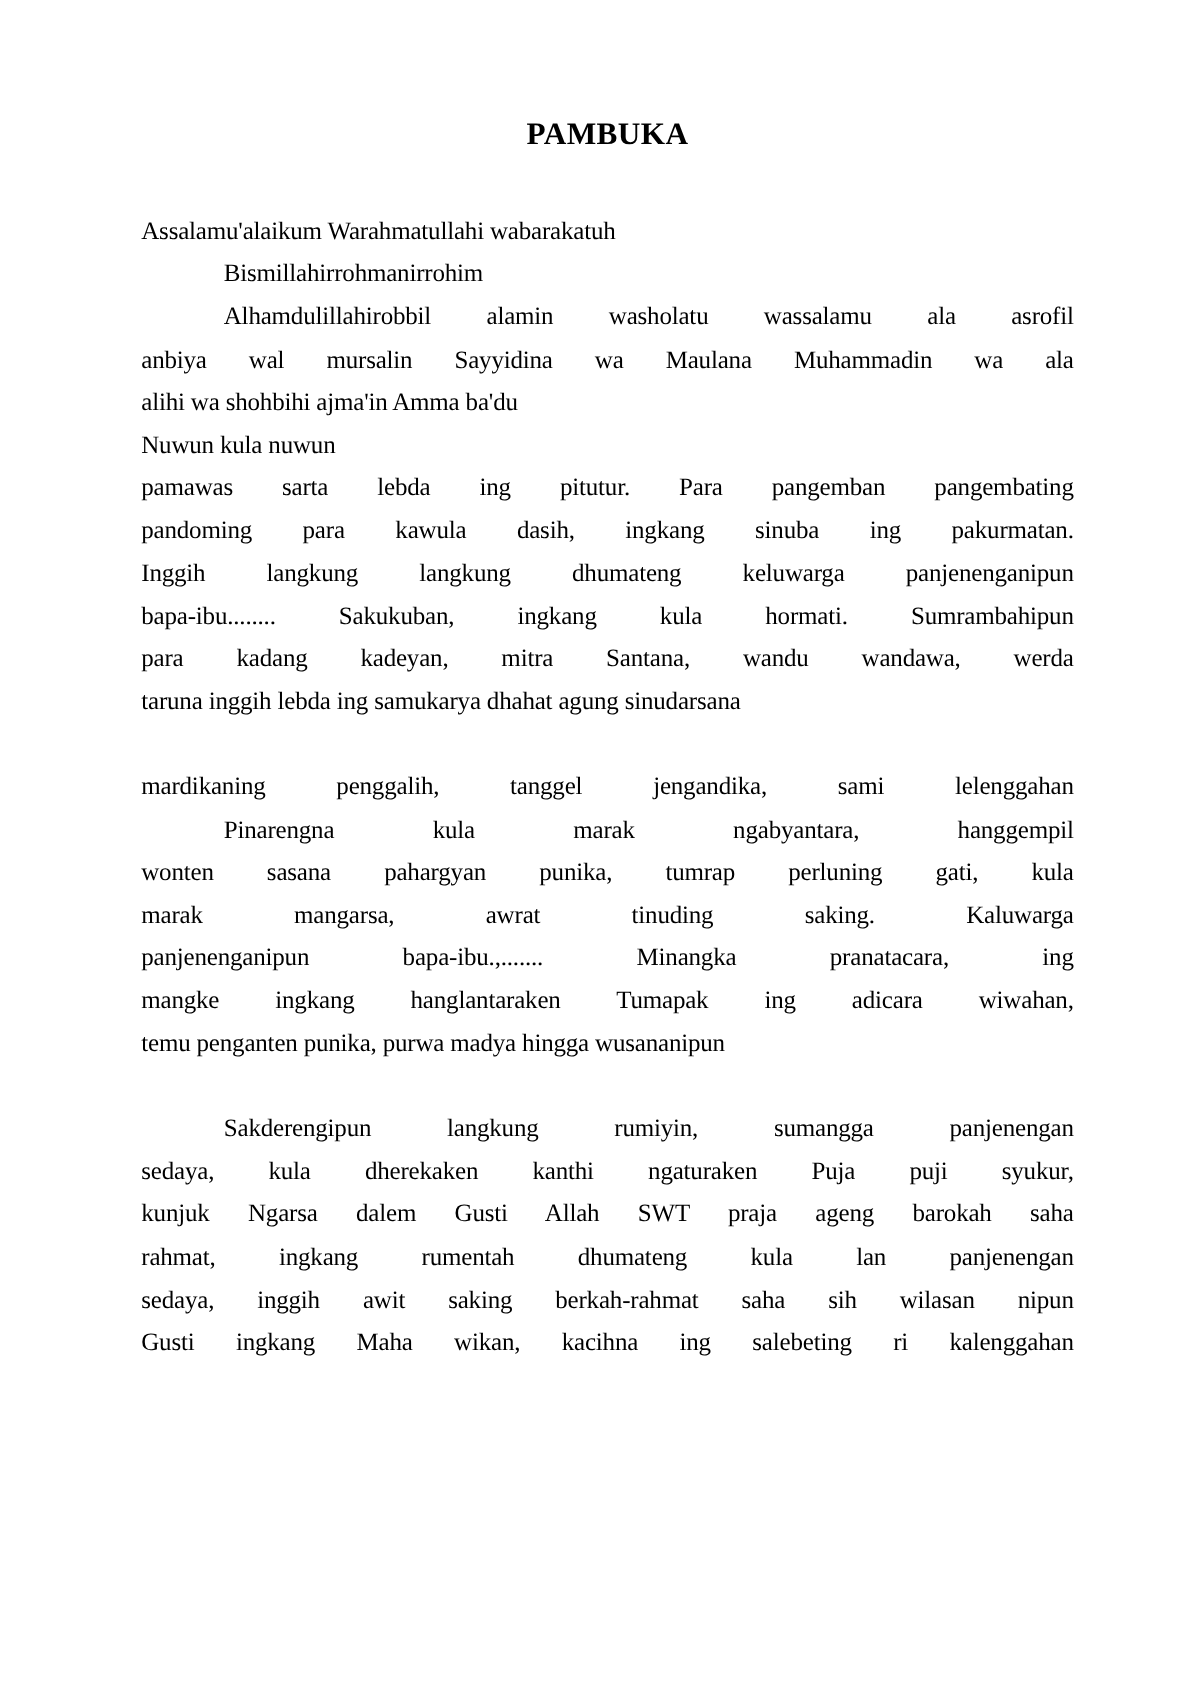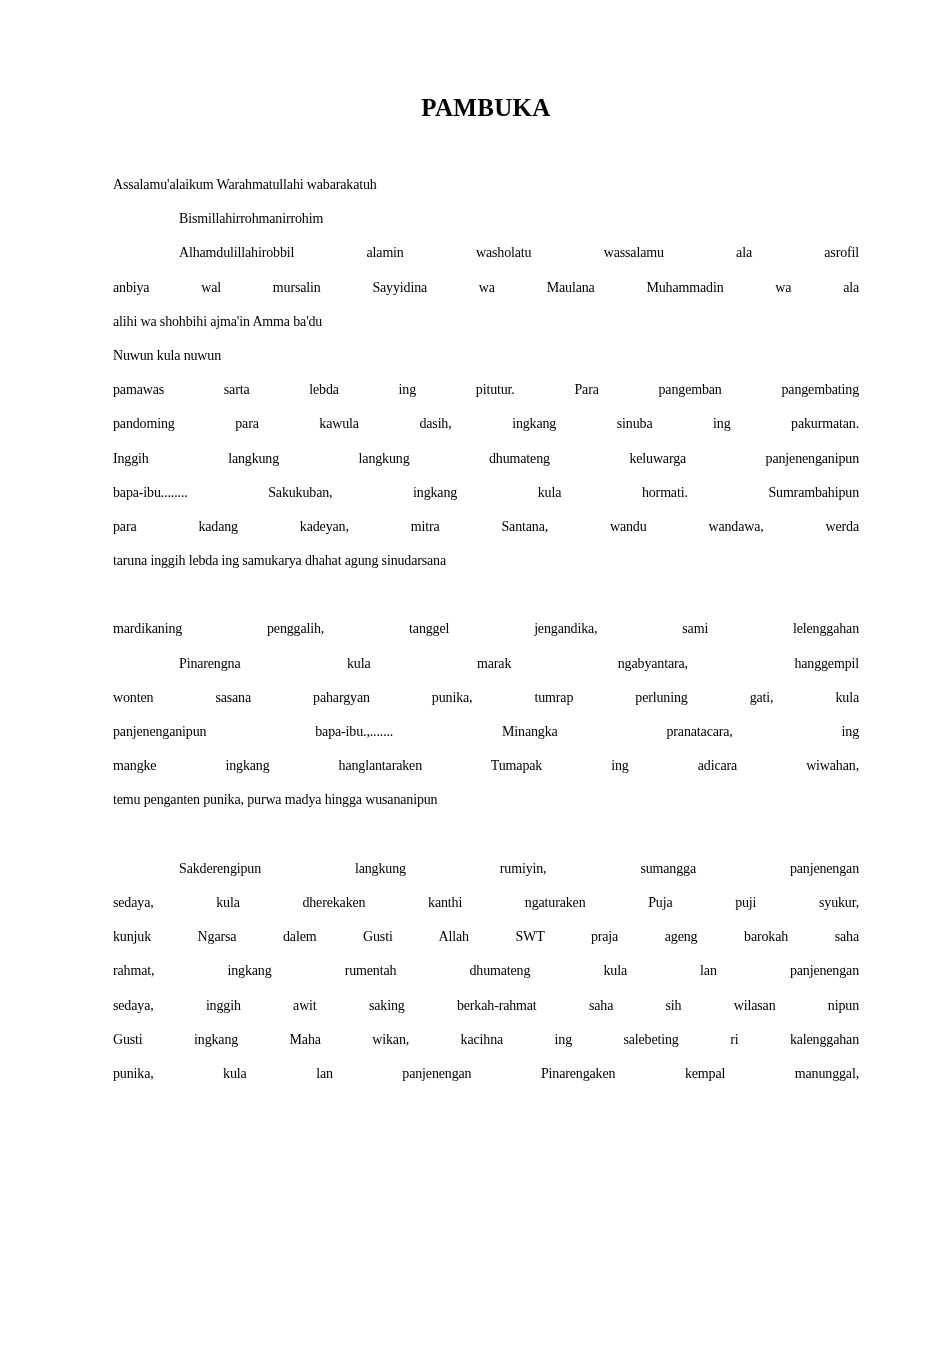--- a/index.html
+++ b/index.html
@@ -8,21 +8,21 @@
       position: absolute; left: 0; top: 0; width: 952px; height: 1347px;
       background: #ffffff; color: #000000;
       font-family: Liberation Serif, serif;
     }
     .title {
       position: absolute; top: 94px; left: 0; width: 972px; text-align: center;
       font-weight: bold; font-size: 25px; letter-spacing: 0.3px;
     }
     .body {
       position: absolute; left: 113px; top: 168px; width: 746px;
-      font-size: 14px; line-height: 34.2px; letter-spacing: -0.15px;
+      font-size: 20px; line-height: 34.2px; letter-spacing: -0.15px;
     }
     .line { display: block; white-space: nowrap; height: 34.2px; }
     .line.indent { padding-left: 66px; }
     .line.justify { text-align: justify; text-align-last: justify; white-space: normal; }
     .line.indent.justify { padding-left: 66px; }
     .gap { display: block; height: 34.2px; }
   </style>
 </head>
 <body>
 
@@ -49,28 +49,28 @@
         <span class="line justify">Inggih langkung langkung dhumateng keluwarga panjenenganipun</span>
         <span class="line justify">bapa-ibu........ Sakukuban, ingkang kula hormati. Sumrambahipun</span>
         <span class="line justify">para kadang kadeyan, mitra Santana, wandu wandawa, werda</span>
         <span class="line">taruna inggih lebda ing samukarya dhahat agung sinudarsana</span>
       </div>
       <div class="gap"></div>
       <div class="paragraph">
         <span class="line justify">mardikaning penggalih, tanggel jengandika, sami lelenggahan</span>
         <span class="line indent justify">Pinarengna kula marak ngabyantara, hanggempil</span>
         <span class="line justify">wonten sasana pahargyan punika, tumrap perluning gati, kula</span>
+        <span class="line justify">marak mangarsa, awrat tinuding saking. Kaluwarga</span>
         <span class="line justify">panjenenganipun bapa-ibu.,....... Minangka pranatacara, ing</span>
         <span class="line justify">mangke ingkang hanglantaraken Tumapak ing adicara wiwahan,</span>
         <span class="line">temu penganten punika, purwa madya hingga wusananipun</span>
       </div>
       <div class="gap"></div>
       <div class="paragraph">
         <span class="line indent justify">Sakderengipun langkung rumiyin, sumangga panjenengan</span>
         <span class="line justify">sedaya, kula dherekaken kanthi ngaturaken Puja puji syukur,</span>
         <span class="line justify">kunjuk Ngarsa dalem Gusti Allah SWT praja ageng barokah saha</span>
         <span class="line justify">rahmat, ingkang rumentah dhumateng kula lan panjenengan</span>
         <span class="line justify">sedaya, inggih awit saking berkah-rahmat saha sih wilasan nipun</span>
         <span class="line justify">Gusti ingkang Maha wikan, kacihna ing salebeting ri kalenggahan</span>
-        <span class="line justify">punika, kula lan panjenengan Pinarengaken kempal manunggal,</span>
       </div>
     </div>
 </div>
 
 </body></html>

